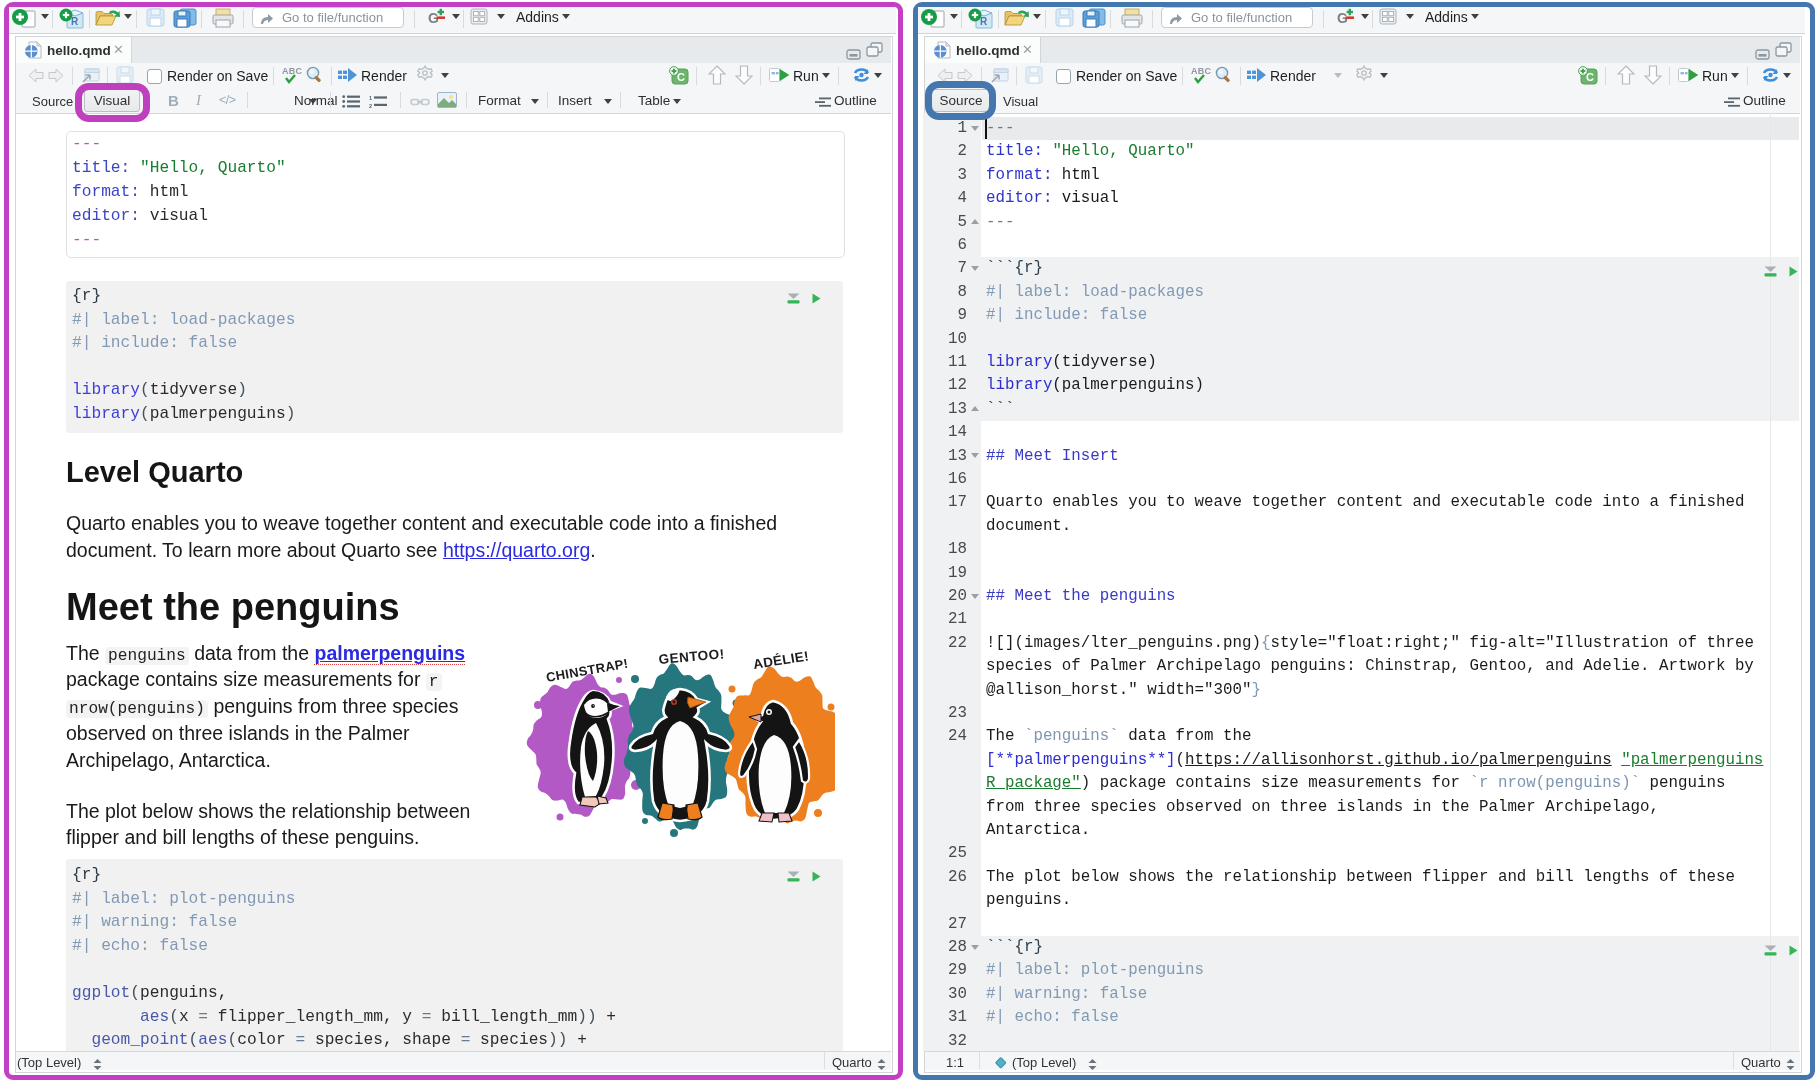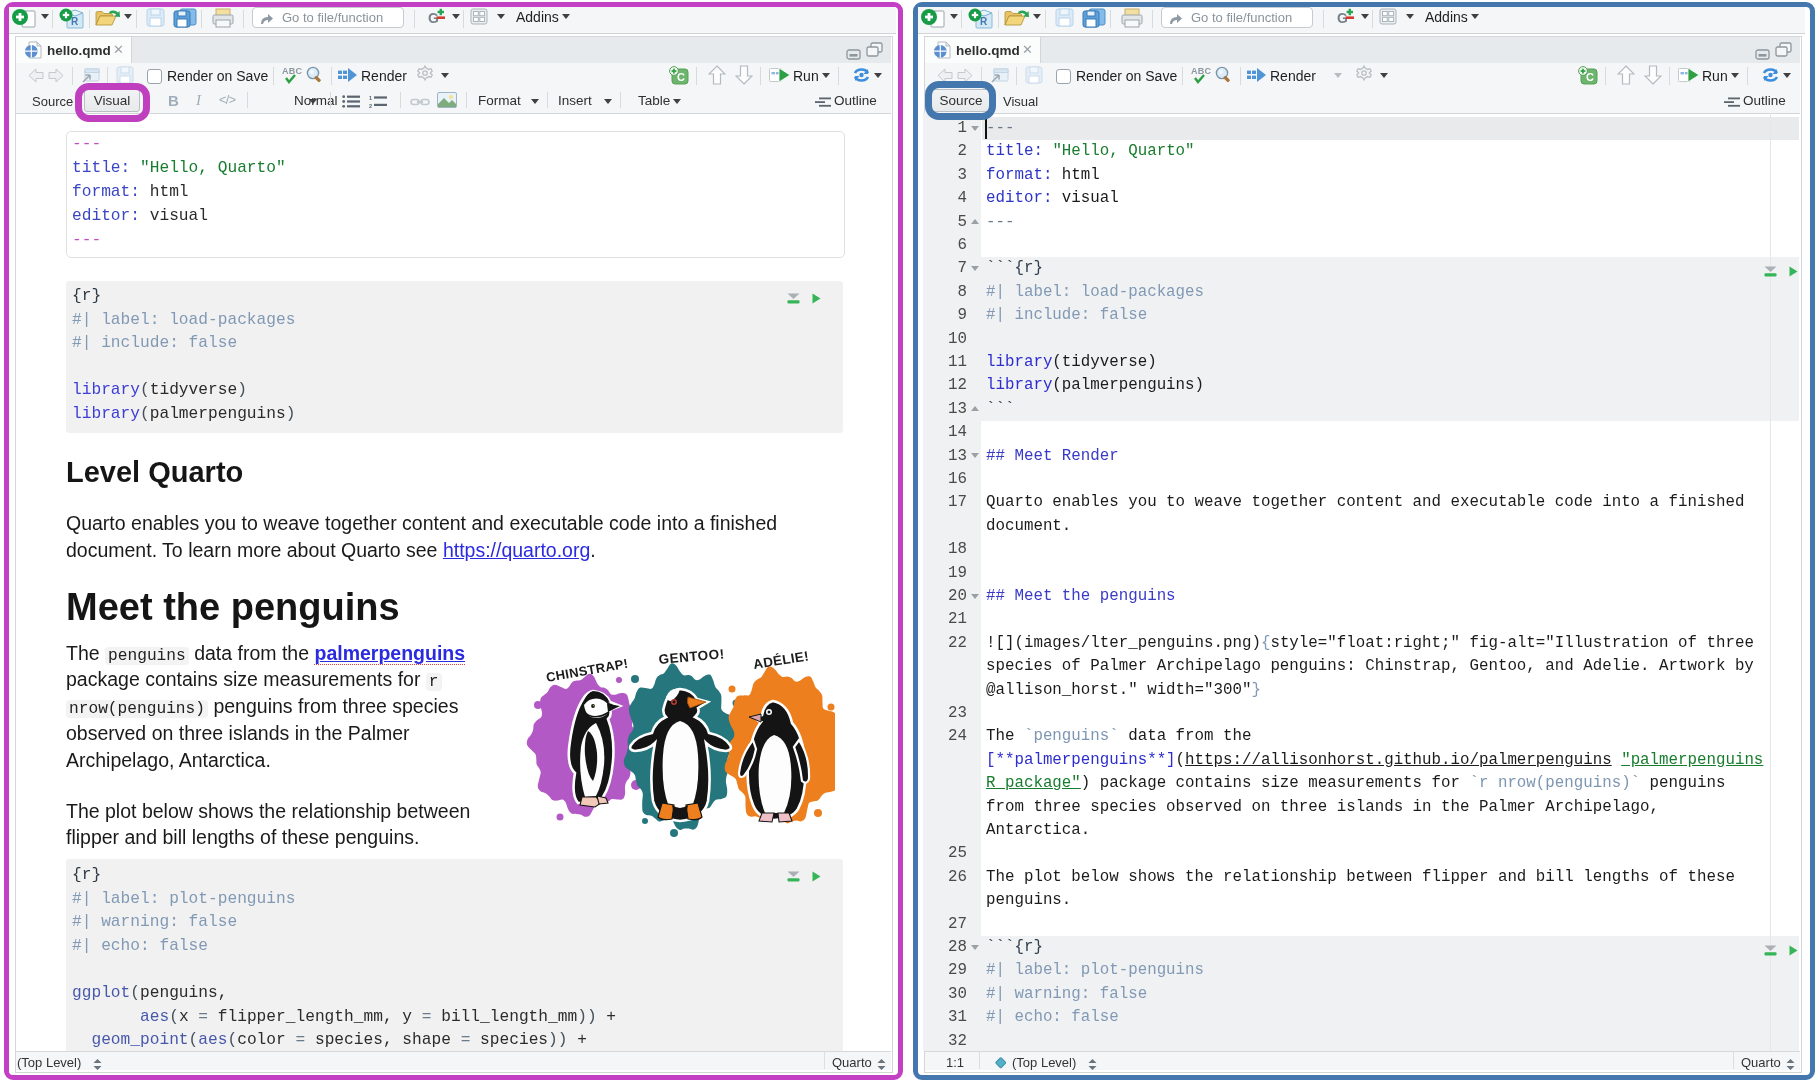--- a/index.html
+++ b/index.html
@@ -690,21 +690,21 @@
 <div class="num" style="top:351.0px;">11</div>
 <div class="cr" style="top:351.0px;"><span class="fb">library</span>(tidyverse)</div>
 <div class="num" style="top:374.4px;">12</div>
 <div class="cr" style="top:374.4px;"><span class="fb">library</span>(palmerpenguins)</div>
 <div class="num" style="top:397.8px;">13</div>
 <div class="abs" style="left:62px;top:406.3px;width:0;height:0;border-left:4.5px solid transparent;border-right:4.5px solid transparent;border-bottom:5.5px solid #9aa0a6;"></div>
 <div class="cr" style="top:397.8px;"><span style="color:#30404d">```</span></div>
 <div class="num" style="top:421.2px;">14</div>
 <div class="num" style="top:444.6px;">13</div>
 <div class="abs" style="left:62px;top:453.1px;width:0;height:0;border-left:4.5px solid transparent;border-right:4.5px solid transparent;border-top:5.5px solid #9aa0a6;"></div>
-<div class="cr" style="top:444.6px;"><span class="hd">## Meet Render</span></div>
+<div class="cr" style="top:444.6px;"><span class="hd">## Meet Insert</span></div>
 <div class="num" style="top:468.0px;">16</div>
 <div class="num" style="top:491.4px;">17</div>
 <div class="cr" style="top:491.4px;">Quarto enables you to weave together content and executable code into a finished</div>
 <div class="cr" style="top:514.8px;">document.</div>
 <div class="num" style="top:538.2px;">18</div>
 <div class="num" style="top:561.6px;">19</div>
 <div class="num" style="top:585.0px;">20</div>
 <div class="abs" style="left:62px;top:593.5px;width:0;height:0;border-left:4.5px solid transparent;border-right:4.5px solid transparent;border-top:5.5px solid #9aa0a6;"></div>
 <div class="cr" style="top:585.0px;"><span class="hd">## Meet the penguins</span></div>
 <div class="num" style="top:608.4px;">21</div>

